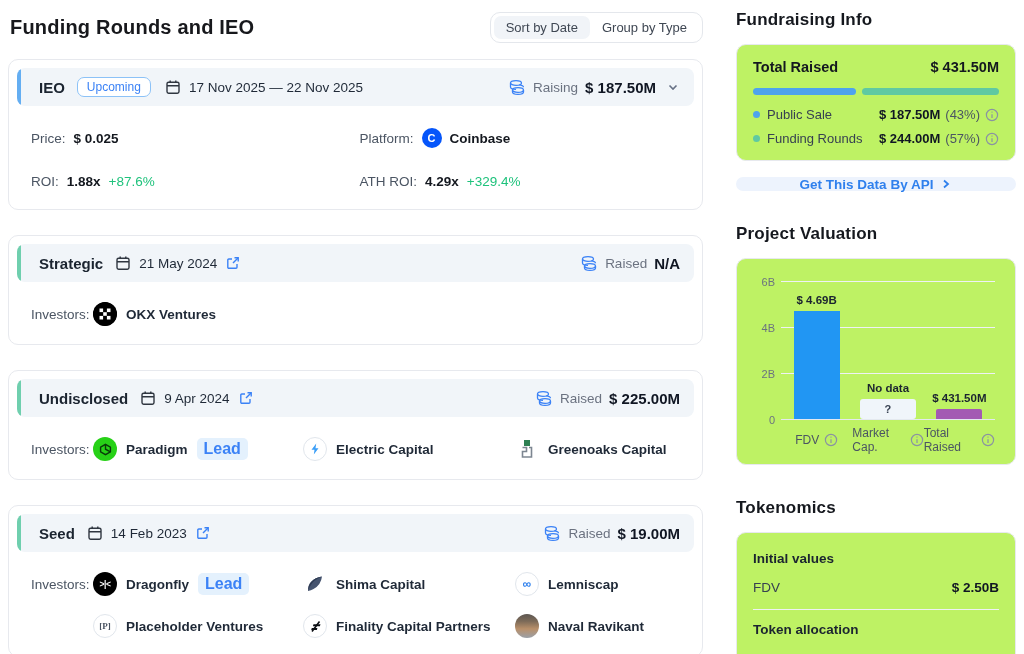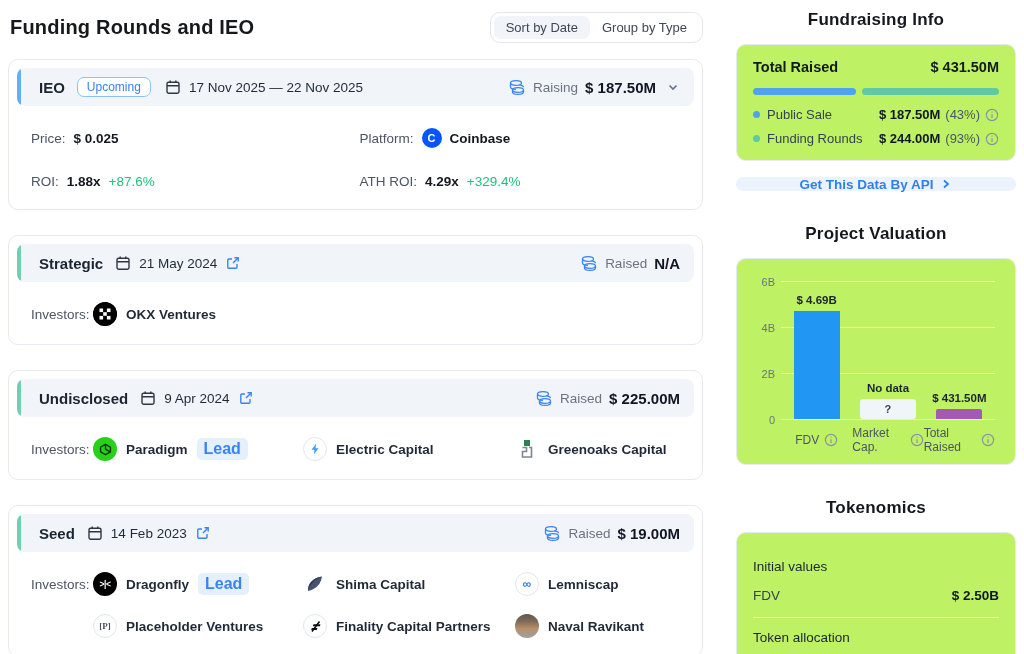--- a/index.html
+++ b/index.html
@@ -54,21 +54,21 @@
   .ico-paradigm { background:#27d117; color:#083d08; }
   .ico-ring { background:#fff; border:1px solid #e1e6ec; }
   .ico-electric { color:#3b9ef7; }
   .ico-lemniscap { color:#2f80ed; font-size:12px; font-weight:700; }
   .ico-placeholder { color:#4b5563; font-size:9px; font-weight:600; font-family:"Liberation Serif",serif; }
   .ico-finality { color:#0c0f14; }
   .ico-shima { background:transparent; }
   .ico-naval { background:linear-gradient(180deg,#5d5752 0%,#7c6a58 30%,#b9906a 62%,#9aa0a8 100%); }
 
   
-  .sec-title { font-size:17px; font-weight:700; color:#15181e; margin-bottom:14px; letter-spacing:.2px;text-align:center; }
+  .sec-title { font-size:17px; font-weight:700; color:#15181e; margin-bottom:14px; letter-spacing:.2px; }
   .panel { border:1px solid #e7e9ee; border-radius:10px; background:#bef264; padding:14px 16px; }
   .fr-head { display:flex; justify-content:space-between; font-weight:700; font-size:14.5px; color:#14181f; }
   .fr-bar { display:flex; gap:6px; margin:13px 0 12px; }
   .fr-bar span { height:7px; border-radius:4px; display:block; }
   .fr-row { display:flex; align-items:center; font-size:13px; color:#374151; margin-top:9px; gap:7px; }
   .dot { width:7px; height:7px; border-radius:50%; flex:none; }
   .fr-right { margin-left:auto; display:flex; align-items:center; gap:5px; }
   .fr-val { font-weight:700; color:#101623; }
   .fr-pct { color:#4b5563; }
   .info-ico { color:#8a93a2; cursor:pointer; display:inline-flex; }
@@ -88,21 +88,21 @@
   .bar-val { font-size:11.5px; font-weight:700; color:#1b2430; margin-bottom:5px; white-space:nowrap; }
   .bar { width:46px; }
   .bar.fdv { background:#2196f3; }
   .bar.traised { background:#a35ab3; border-radius:2px 2px 0 0; }
   .nodata-box { width:56px; height:20px; background:#f0f5fa; border-radius:3px; display:flex; align-items:center; justify-content:center;
     font-weight:700; font-size:11px; color:#374151; }
   .xlabels { display:flex; margin:7px 8px 0 34px; }
   .xlabels div { flex:1; display:flex; justify-content:center; align-items:center; gap:5px; font-size:12px; color:#4b5563; }
 
   
-  .tk-subhead { font-weight:400; font-size:13.5px; color:#1b2430; margin:12px 0 14px; }
+  .tk-subhead { font-weight:700; font-size:13.5px; color:#1b2430; margin:4px 0 14px; }
   .tk-row { display:flex; justify-content:space-between; align-items:center; font-size:13.5px; color:#374151; margin:13px 0; }
   .tk-val { font-weight:700; color:#101623; }
   .tk-div { border-top:1px solid #eef1f4; margin:14px 0 12px; }
 </style>
 </head>
 <body>
 
 <div class="layout">
 
   <div class="left-col">
@@ -392,21 +392,21 @@
                 <circle cx="7" cy="4.1" r="0.7" fill="currentColor" stroke="none"></circle>
               </svg>
           </span>
         </span>
       </div>
       <div class="fr-row">
         <span class="dot" style="background: rgb(95, 201, 162);"></span>
         <span>Funding Rounds</span>
         <span class="fr-right">
           <span class="fr-val">$ 244.00M</span>
-          <span class="fr-pct">(93%)</span>
+          <span class="fr-pct">(57%)</span>
           <span class="info-ico">
             <svg width="14" height="14" viewBox="0 0 14 14" fill="none" stroke="currentColor" stroke-width="1.2">
                 <circle cx="7" cy="7" r="5.6"></circle>
                 <line x1="7" y1="6.2" x2="7" y2="10"></line>
                 <circle cx="7" cy="4.1" r="0.7" fill="currentColor" stroke="none"></circle>
               </svg>
           </span>
         </span>
       </div>
     </div>

